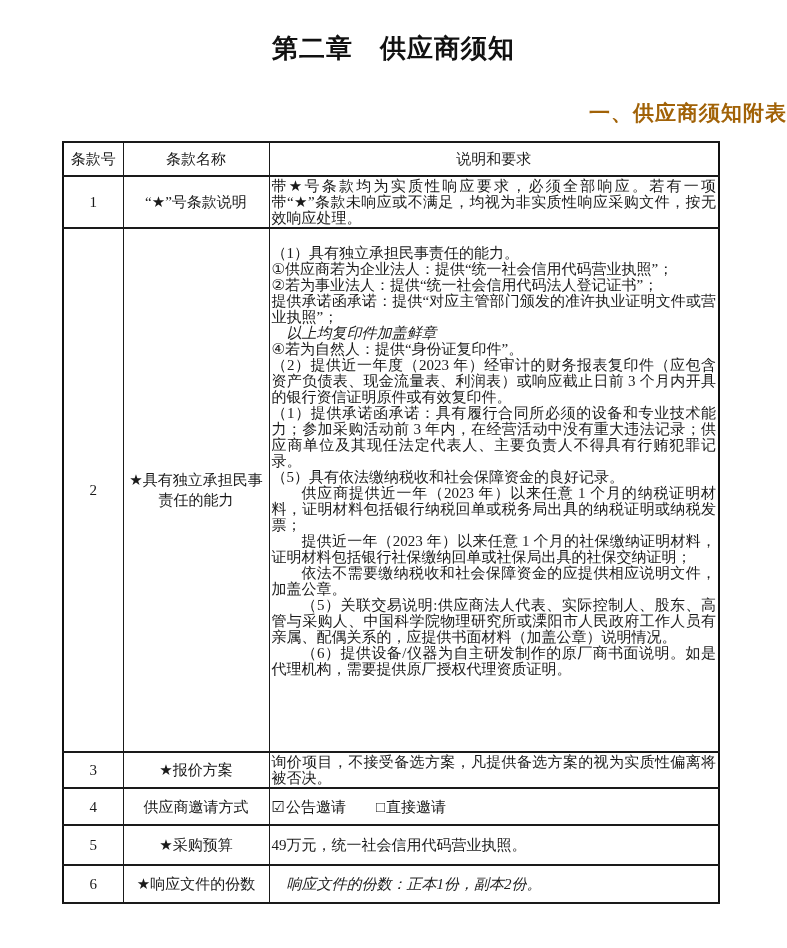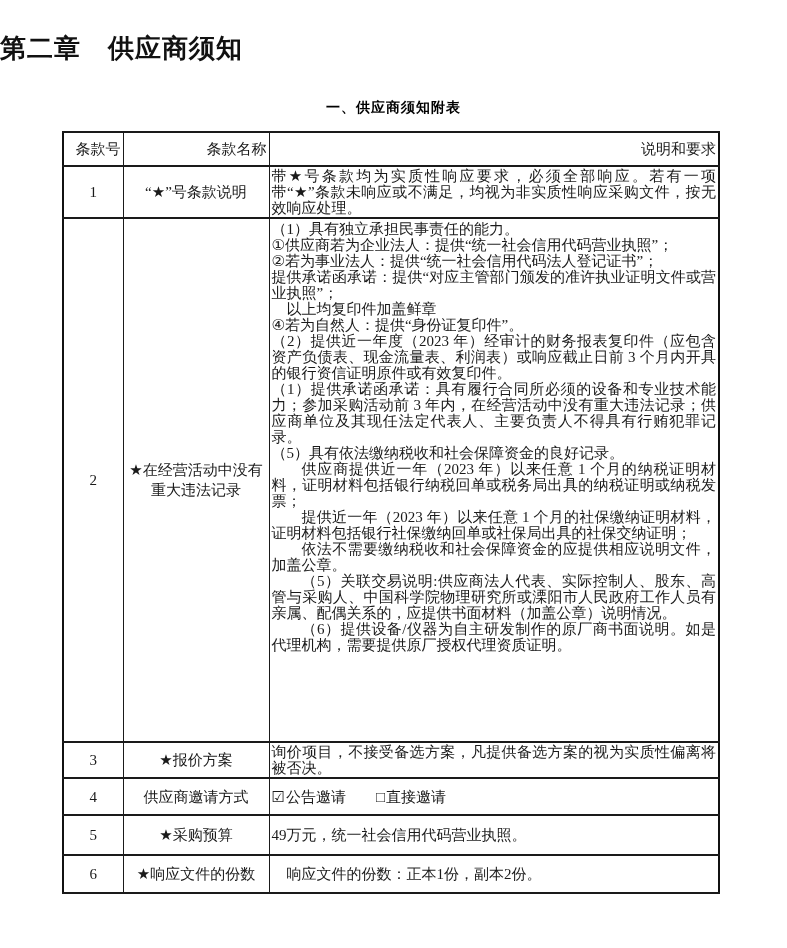--- a/index.html
+++ b/index.html
@@ -9,32 +9,32 @@
     width: 787px;
     height: 948px;
     overflow: hidden;
     font-family: "Liberation Serif", "DejaVu Serif", "DejaVu Sans", serif;
     color: #1a1a1a;
   }
   .page { width: 787px; height: 948px; position: relative; }
 
   h1.doc-title {
     margin: 31px 0 0 0;
-    text-align: left;
+    text-align: center;
     font-size: 26px;
     font-weight: bold;
     color: #111;
     letter-spacing: 1px;
   }
   h2.doc-subtitle {
     margin: 33px 0 0 0;
-    text-align: center;
-    font-size: 14px;
+    text-align: right;
+    font-size: 21px;
     font-weight: bold;
-    color: #000000;
+    color: #a16207;
     letter-spacing: 1px;
   }
 
   table.notice-table {
     margin: 14px 0 0 62px;
     width: 656px;
     border-collapse: collapse;
     table-layout: fixed;
     border: 2.5px solid #111;
     font-size: 15px;
@@ -45,41 +45,41 @@
 
   th, td {
     border: 1px solid #1a1a1a;
     border-top-width: 2px;
     border-bottom-width: 2px;
     overflow: hidden;
   }
   thead th {
     height: 30px;
     font-weight: normal;
-    text-align: right;
+    text-align: center;
     vertical-align: middle;
     padding: 1px 2px;
   }
   td.no-cell, td.name-cell {
     text-align: center;
     vertical-align: middle;
     padding: 1px 3px;
     line-height: 20px;
   }
   td.desc-cell {
     vertical-align: middle;
     padding: 1px 2px;
     text-align: justify;
     line-height: 16px;
   }
-  tr.row-2 td.desc-cell { vertical-align: top; padding-top: 2px; }
+  tr.row-2 td.desc-cell { vertical-align: top; padding-top: 16px; }
 
   td.desc-cell p { margin: 0; }
   .ind-0 { text-indent: 0; }
-  .ind-1 { text-indent: 1em; }
+  .ind-1 { text-indent: 1em; font-style: italic; }
   .ind-2 { text-indent: 2em; }
 
   tr.row-1 { height: 46px; }
   tr.row-2 { height: 524px; }
   tr.row-3 { height: 29px; }
   tr.row-4 { height: 37px; }
   tr.row-5 { height: 40px; }
   tr.row-6 { height: 38px; }
 
   .cb-group { white-space: nowrap; }
@@ -109,21 +109,21 @@
     <tbody id="rows-body">
         <tr class="row-1">
           <td class="no-cell">1</td>
           <td class="name-cell">“★”号条款说明</td>
           <td class="desc-cell">
             <p class="ind-0">带★号条款均为实质性响应要求，必须全部响应。若有一项带“★”条款未响应或不满足，均视为非实质性响应采购文件，按无效响应处理。</p>
           </td>
         </tr>
         <tr class="row-2">
           <td class="no-cell">2</td>
-          <td class="name-cell">★在经营活动中没有重大违法记录</td>
+          <td class="name-cell">★具有独立承担民事责任的能力</td>
           <td class="desc-cell">
             <p class="ind-0">（1）具有独立承担民事责任的能力。</p>
             <p class="ind-0">①供应商若为企业法人：提供“统一社会信用代码营业执照”；</p>
             <p class="ind-0">②若为事业法人：提供“统一社会信用代码法人登记证书”；</p>
             <p class="ind-0">提供承诺函承诺：提供“对应主管部门颁发的准许执业证明文件或营业执照”；</p>
             <p class="ind-1">以上均复印件加盖鲜章</p>
             <p class="ind-0">④若为自然人：提供“身份证复印件”。</p>
             <p class="ind-0">（2）提供近一年度（2023 年）经审计的财务报表复印件（应包含资产负债表、现金流量表、利润表）或响应截止日前 3 个月内开具的银行资信证明原件或有效复印件。</p>
             <p class="ind-0">（1）提供承诺函承诺：具有履行合同所必须的设备和专业技术能力；参加采购活动前 3 年内，在经营活动中没有重大违法记录；供应商单位及其现任法定代表人、主要负责人不得具有行贿犯罪记录。</p>
             <p class="ind-0">（5）具有依法缴纳税收和社会保障资金的良好记录。</p>

